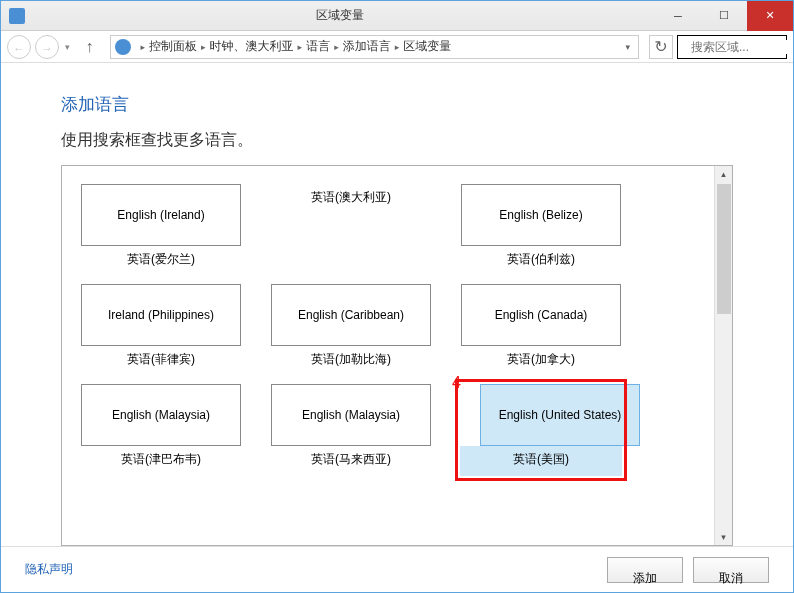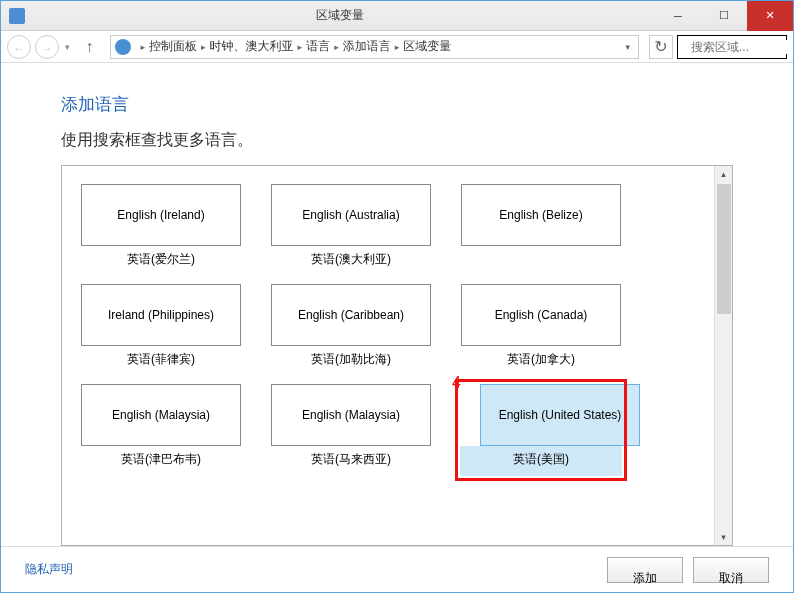--- a/index.html
+++ b/index.html
@@ -96,25 +96,25 @@
 
   <div class="lang-panel">
     <div class="lang-grid" id="lang-grid">
       <div class="annotation">4</div>
     <div class="lang-row">
           <div class="lang-item">
             <div class="lang-box">English (Ireland)</div>
             <div class="lang-local">英语(爱尔兰)</div>
           </div>
           <div class="lang-item">
-            <div class="lang-box">English (Australia)</div>
             <div class="lang-local">英语(澳大利亚)</div>
           </div>
           <div class="lang-item">
             <div class="lang-box">English (Belize)</div>
+            <div class="lang-local">英语(伯利兹)</div>
           </div>
         </div>
         <div class="lang-row">
           <div class="lang-item">
             <div class="lang-box">Ireland (Philippines)</div>
             <div class="lang-local">英语(菲律宾)</div>
           </div>
           <div class="lang-item">
             <div class="lang-box">English (Caribbean)</div>
             <div class="lang-local">英语(加勒比海)</div>

